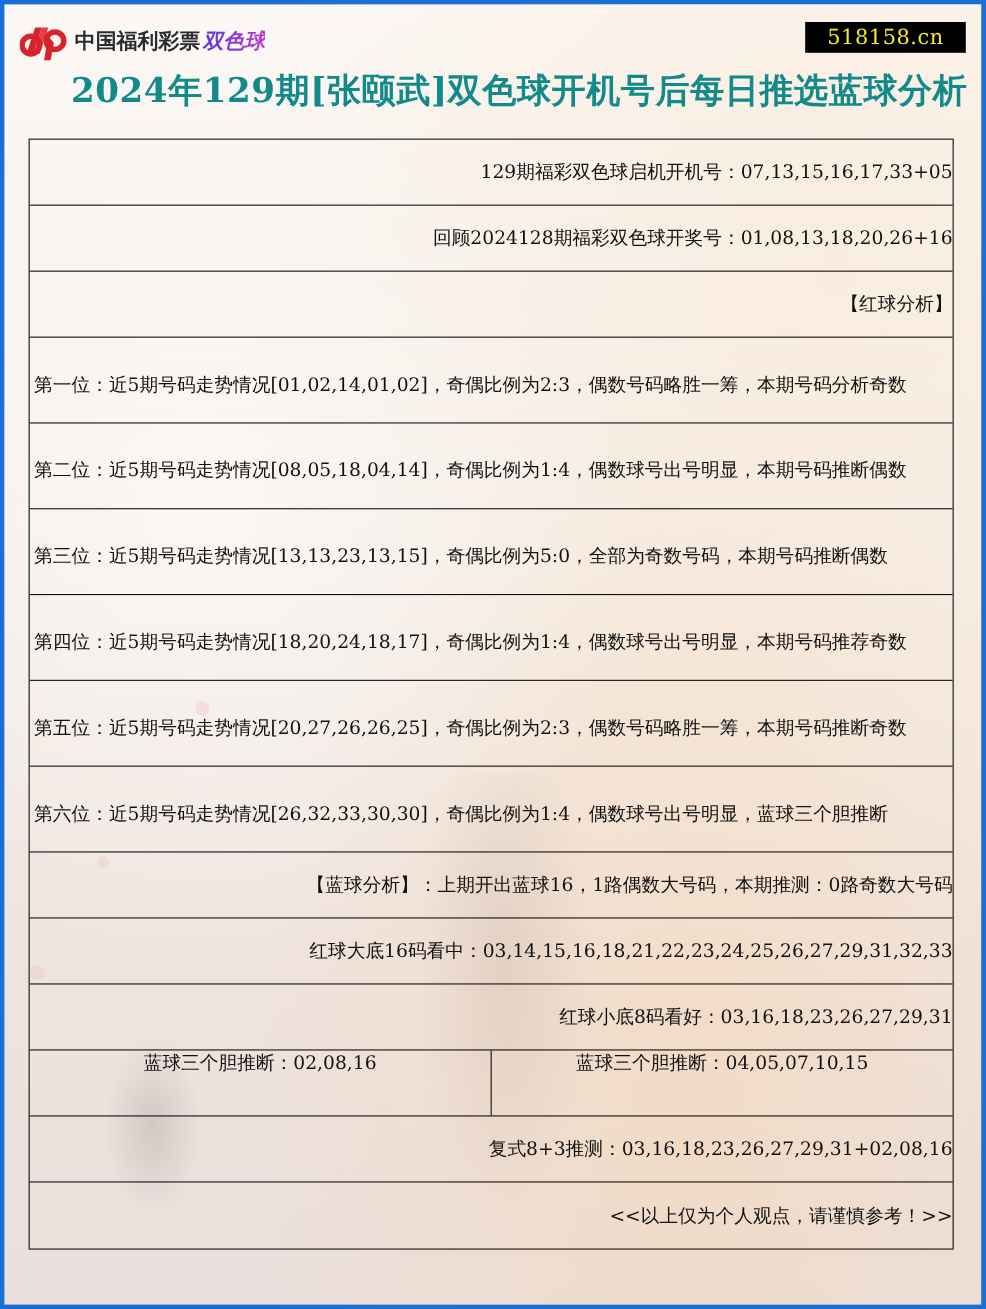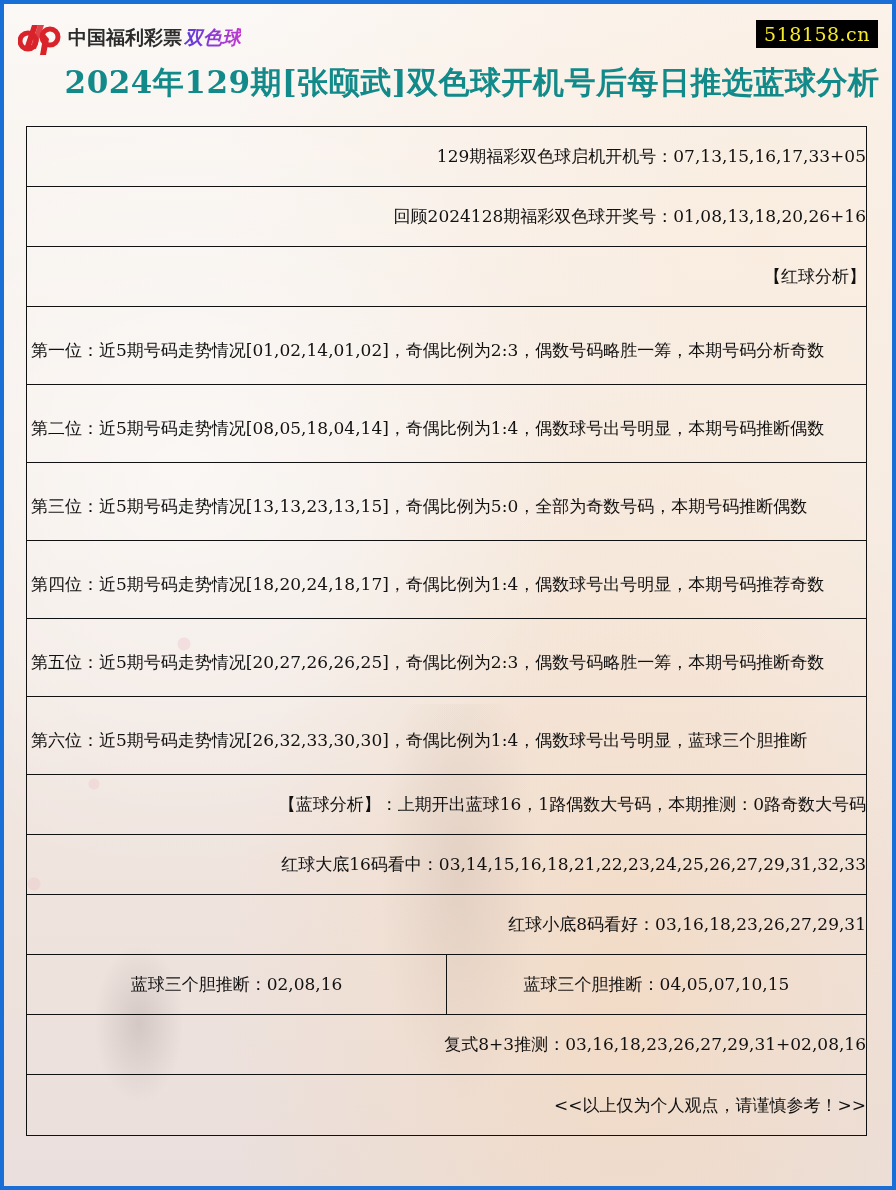--- a/index.html
+++ b/index.html
@@ -51,21 +51,21 @@
       font-family: "DejaVu Sans", "Liberation Sans", sans-serif;
       font-weight: bold; font-size: 19px; font-style: italic;
       background: linear-gradient(90deg, #5a3ad8, #c03ad0);
       -webkit-background-clip: text; background-clip: text; color: transparent;
       margin-left: -4px;
     }
     .site-badge {
       position: absolute; right: 18px; top: 20px;
       background: #000; color: #f5ea2a;
       font-family: "DejaVu Serif", "Liberation Serif", serif;
-      font-size: 19px; padding: 2px 8px; line-height: 24px;
+      font-size: 19px; padding: 2px 20px; line-height: 24px;
       letter-spacing: 0.5px;
     }
     .page-title {
       position: absolute; left: 0; right: 0; top: 62px;
       text-align: center;
       font-size: 31px; color: #138a8a;
       font-family: "DejaVu Serif", "Liberation Serif", serif;
       letter-spacing: 0.5px;
       white-space: nowrap;
       padding-left: 48px;
@@ -79,21 +79,21 @@
       font-family: "DejaVu Serif", "Liberation Serif", serif;
     }
     .row {
       border-bottom: 1px solid #111;
       display: flex; align-items: center;
     }
     .row:last-child { border-bottom: none; }
     .row.center { justify-content: flex-end; text-align: center; height: 60px; }
     .row.para { height: 78px; align-items: center; padding: 8px 4px 0 4px; line-height: 24px; text-align: left; }
     .row.split { height: 60px; padding: 0; }
-    .cell { height: 100%; display: flex; align-items: center; justify-content: center; text-align: center; }
+    .cell { height: 100%; display: flex; align-items: flex-start; justify-content: center; text-align: center; }
     .cell.left { width: 420px; border-right: 1px solid #111; }
     .cell.right { flex: 1; }
     .cell span, .row span { display: inline-block; }
   </style>
 </head>
 <body>
 
 <div class="frame">
   <div class="deco branch1"></div>
   <div class="deco figure"></div>

